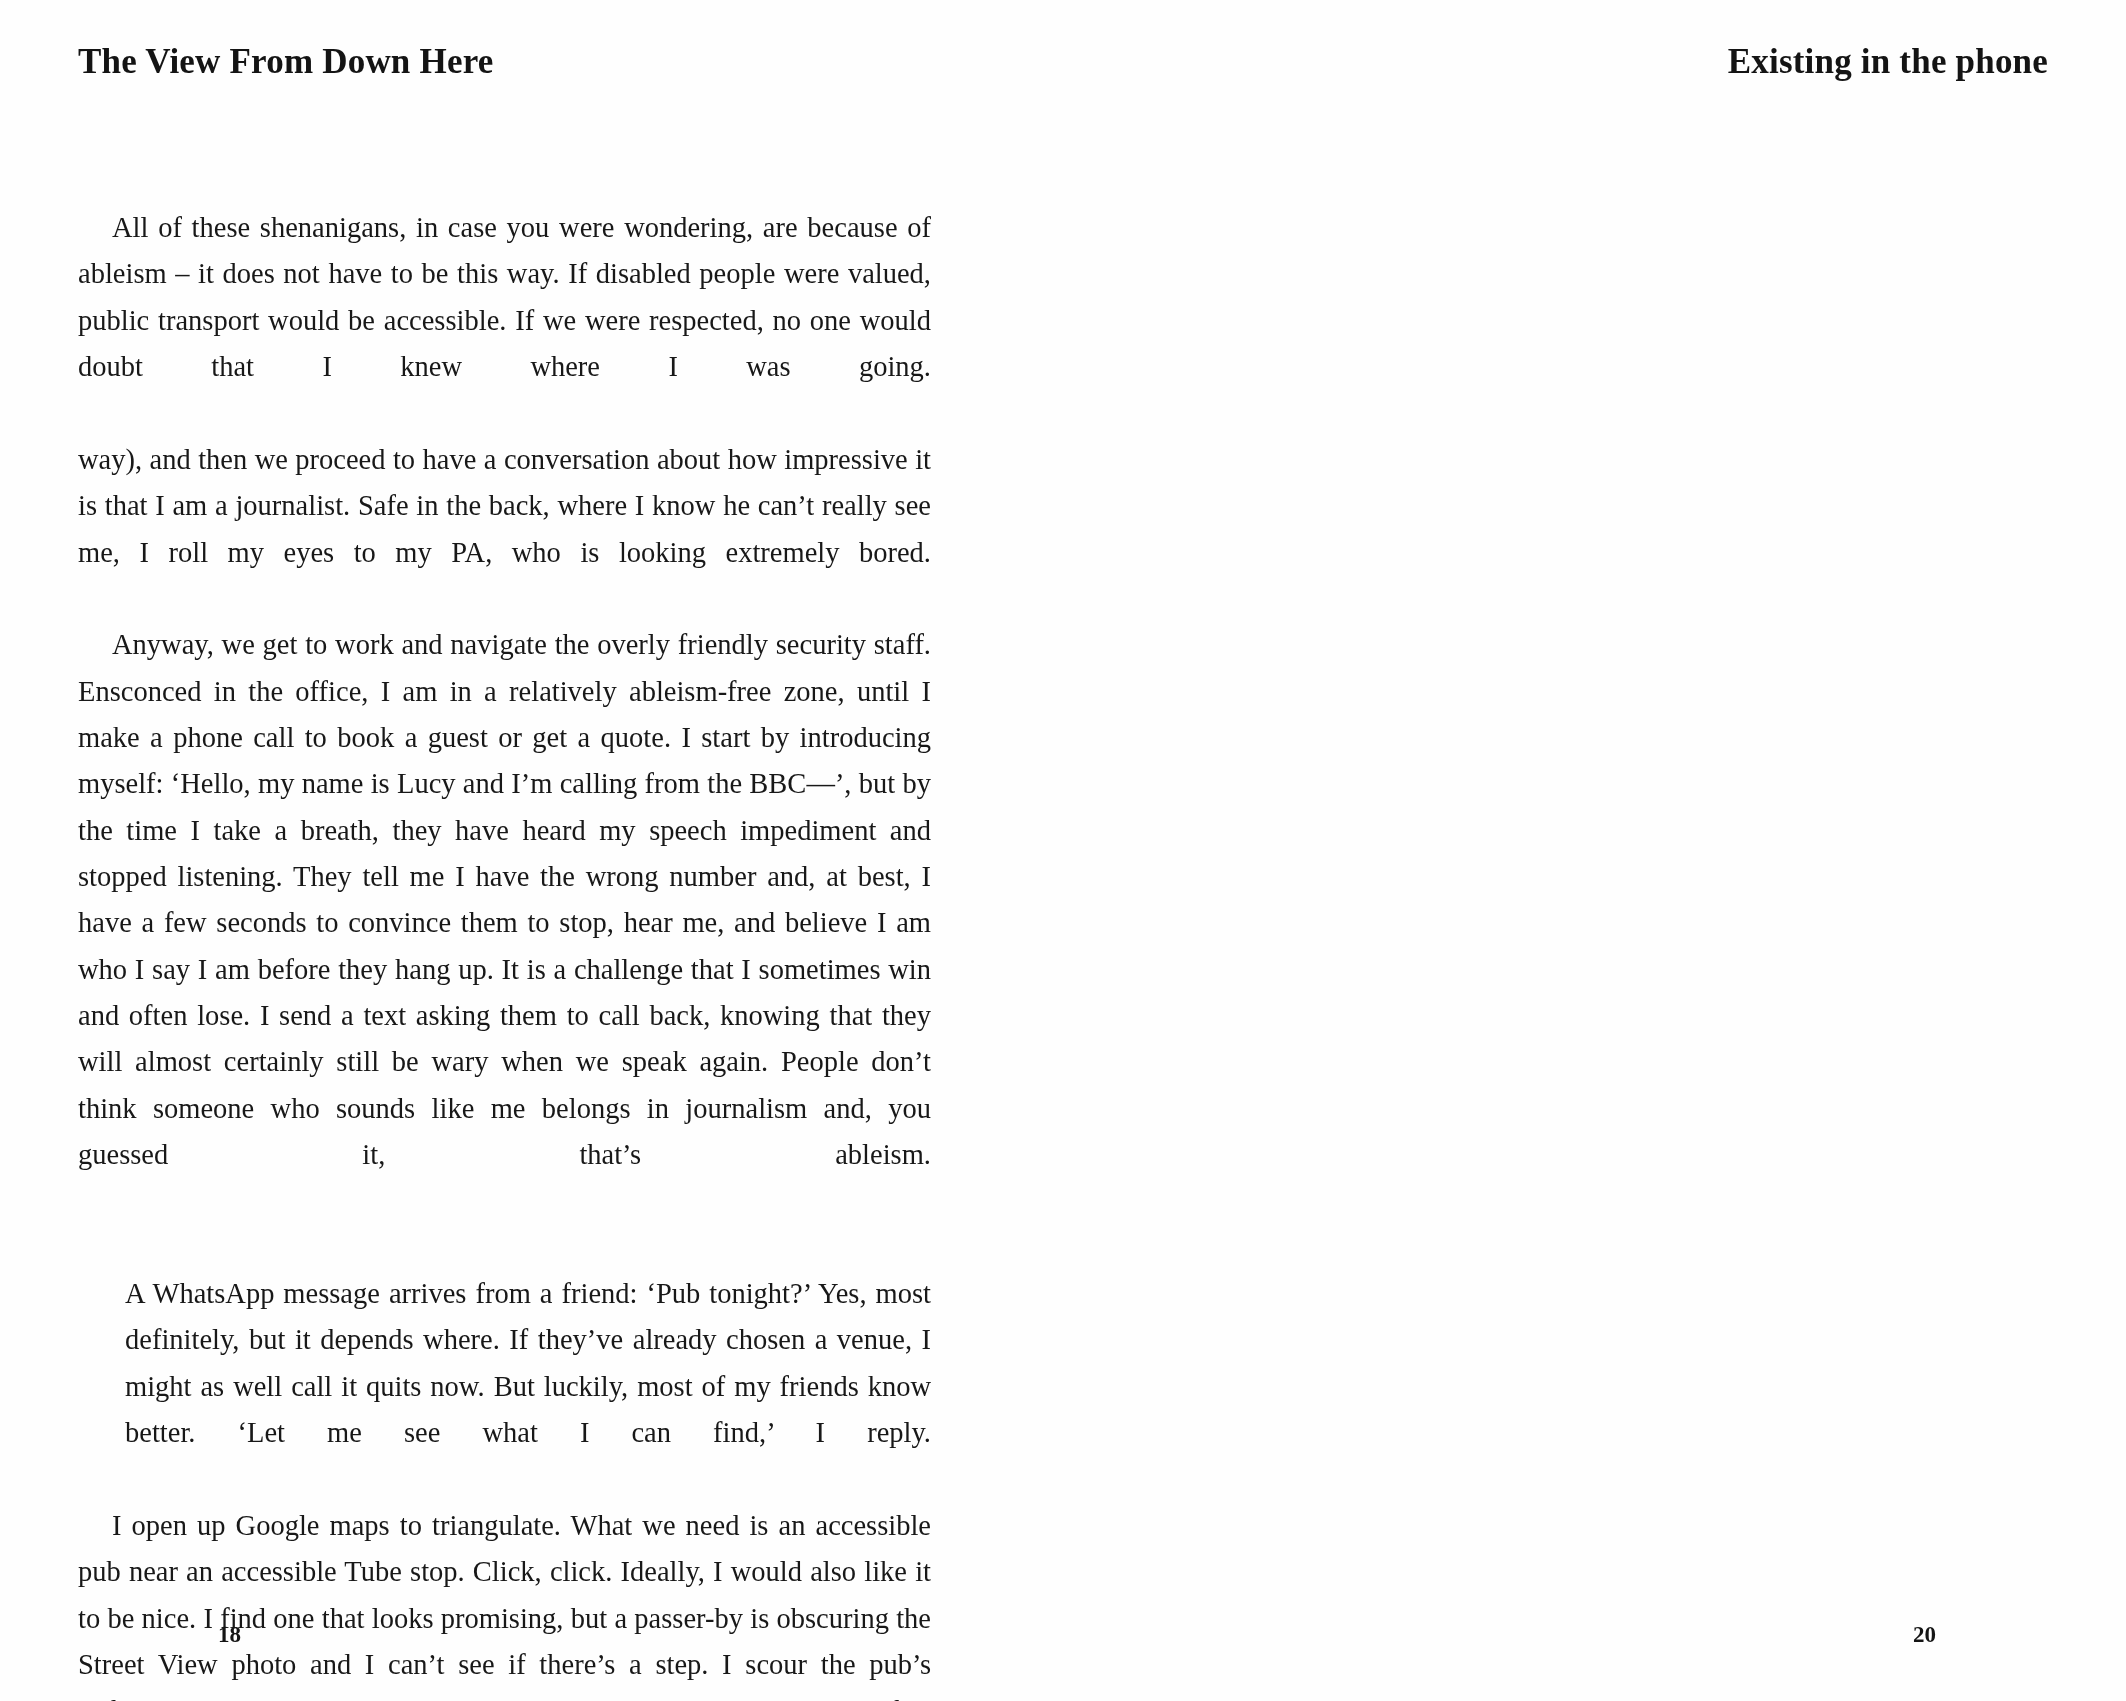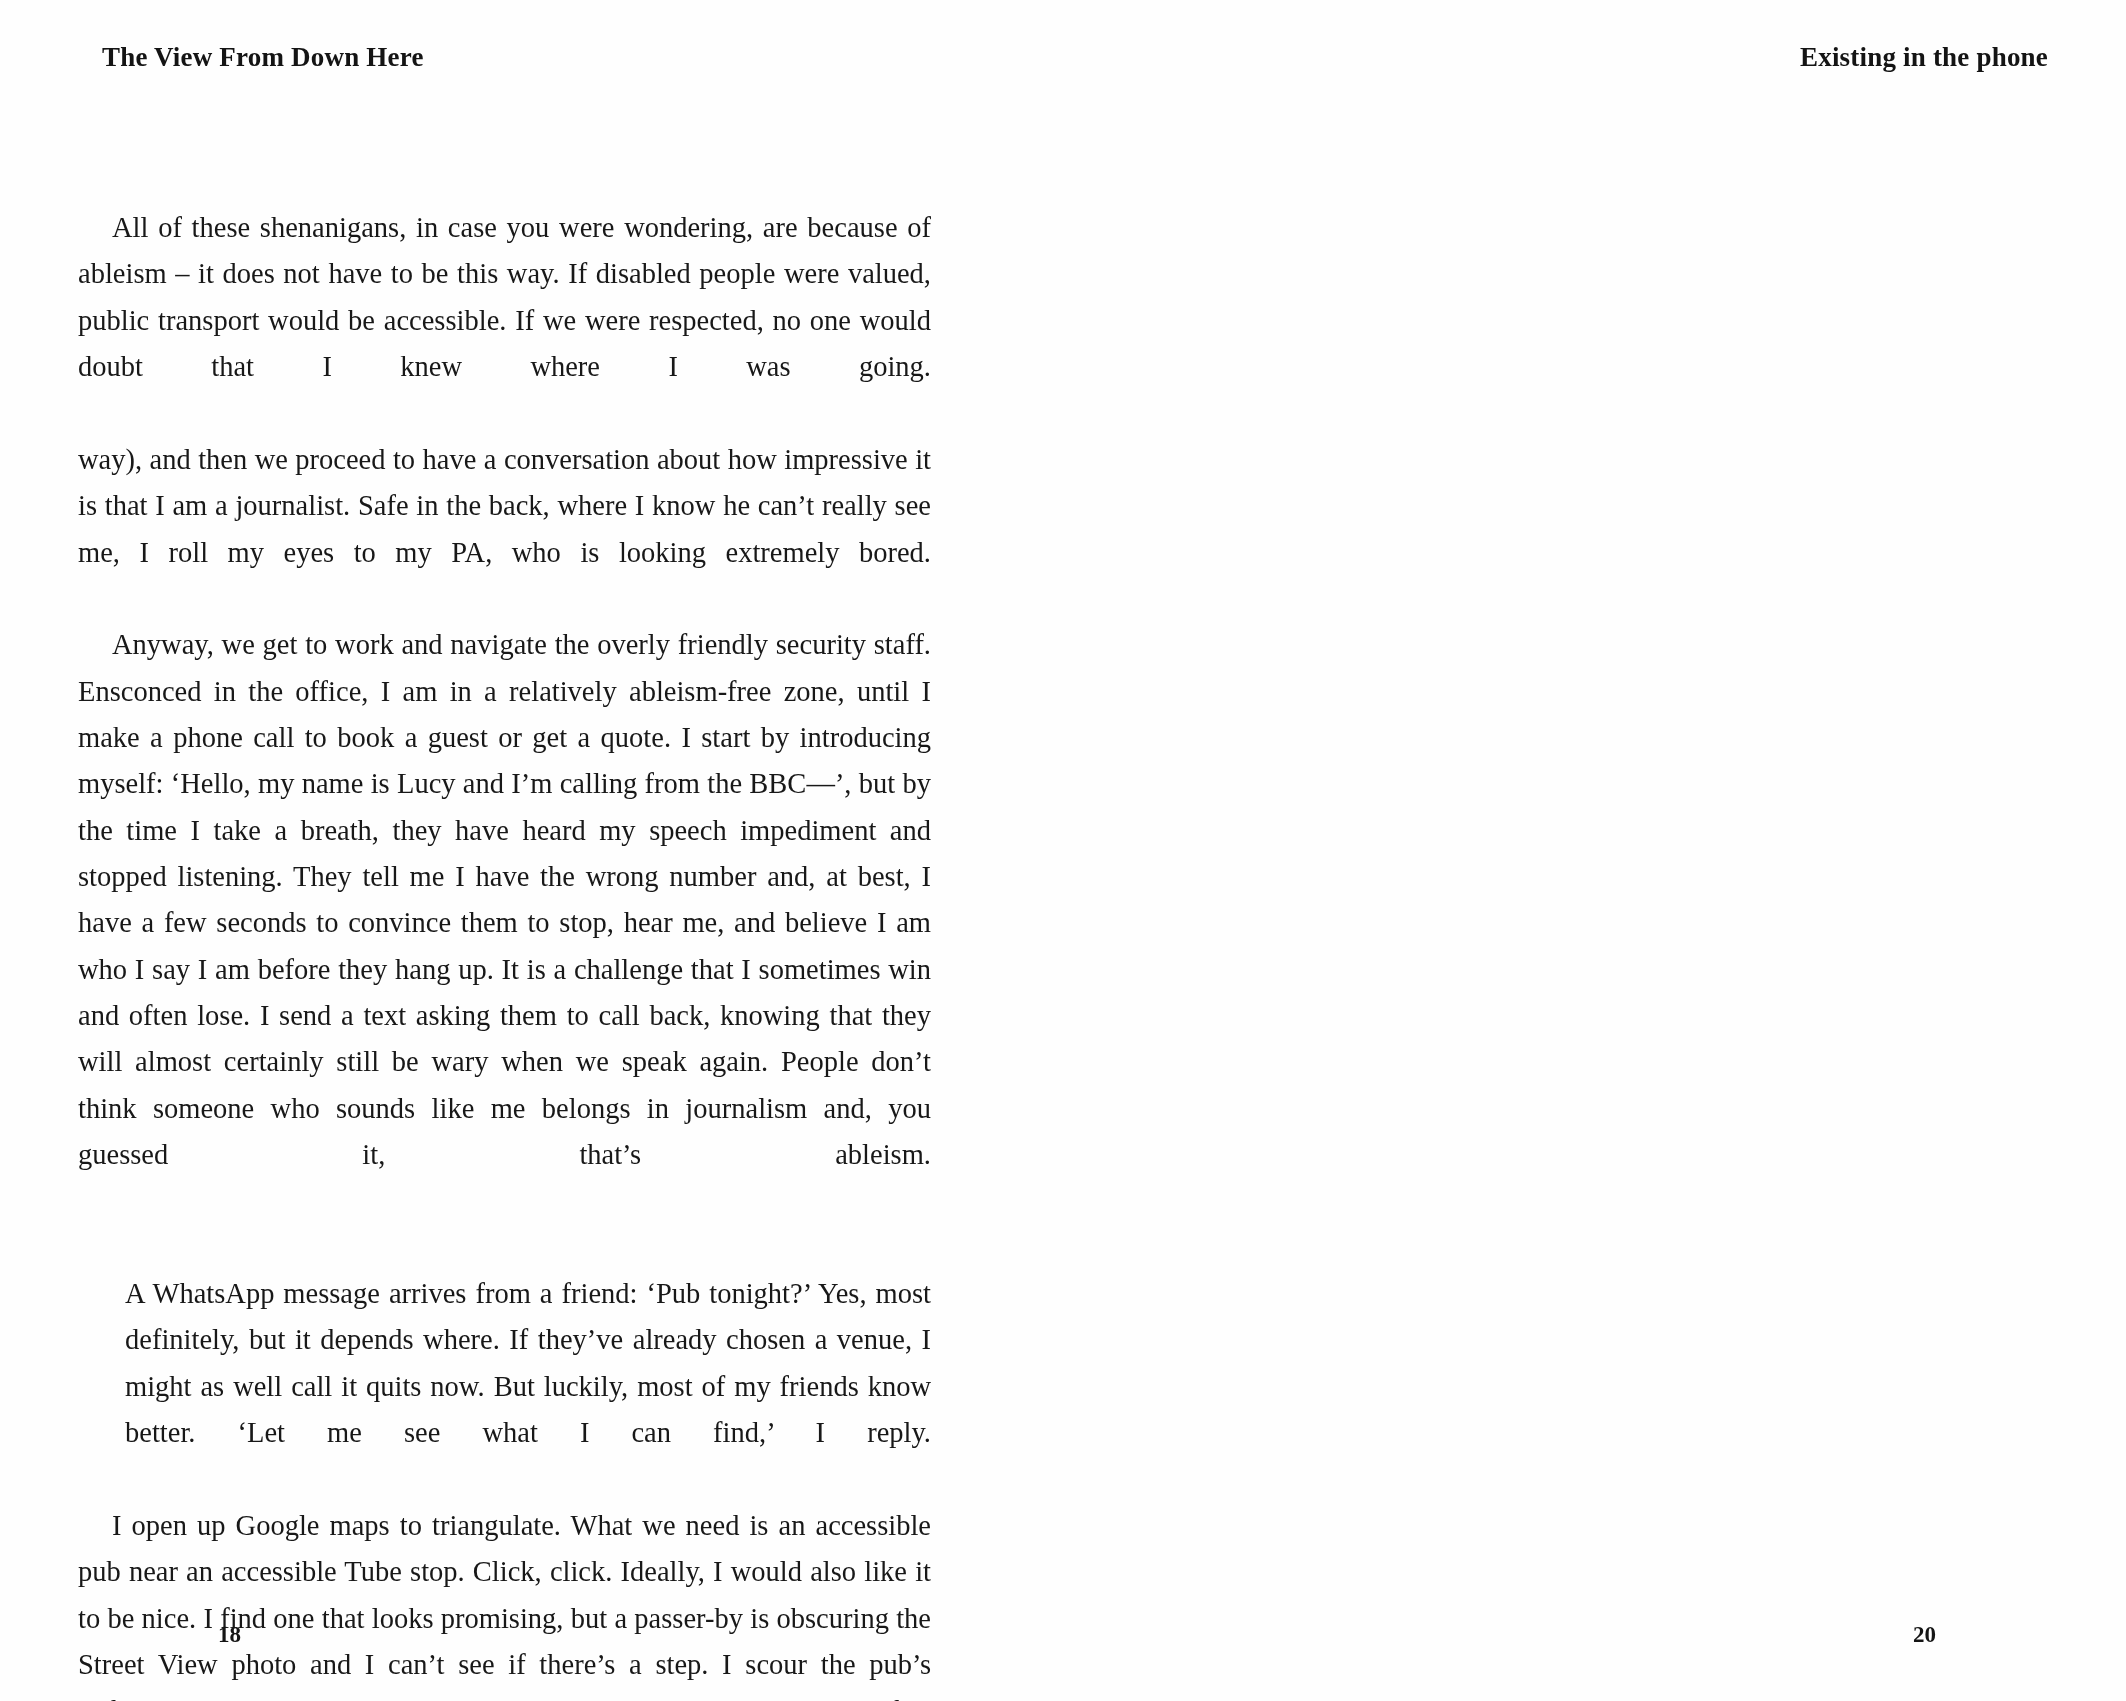--- a/index.html
+++ b/index.html
@@ -24,26 +24,25 @@
     top: 0;
     height: 1701px;
   }
   .page-left  { left: 0;     width: 1063px; }
   .page-right { left: 1063px; width: 1063px; }
 
   
   .running-head {
     position: absolute;
     top: 42px;
-    font-size: 27px;
+    font-size: 35px;
     font-weight: bold;
     letter-spacing: 0.2px;
     color: #141414;
     white-space: nowrap;
-    margin-left: 24px;
   }
   .running-head-left  { left: 78px;  text-align: left;  }
   .running-head-right { right: 78px; text-align: right; }
 
   
   .textblock {
     position: absolute;
     top: 205px;
     width: 853px;
     font-size: 28.5px;

